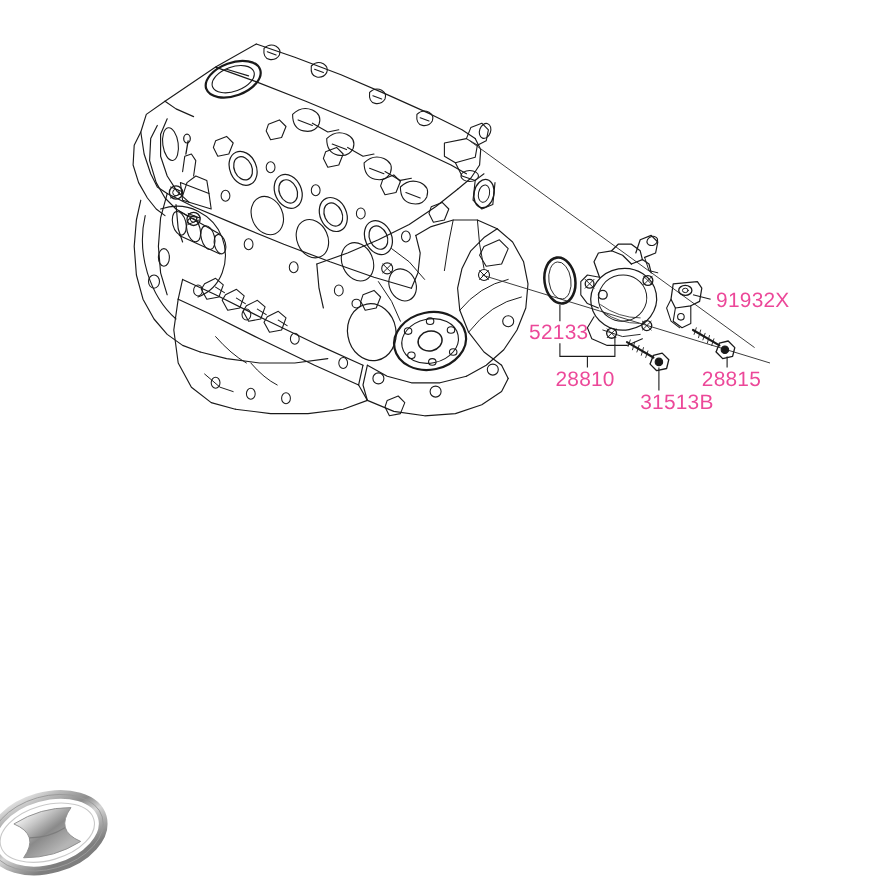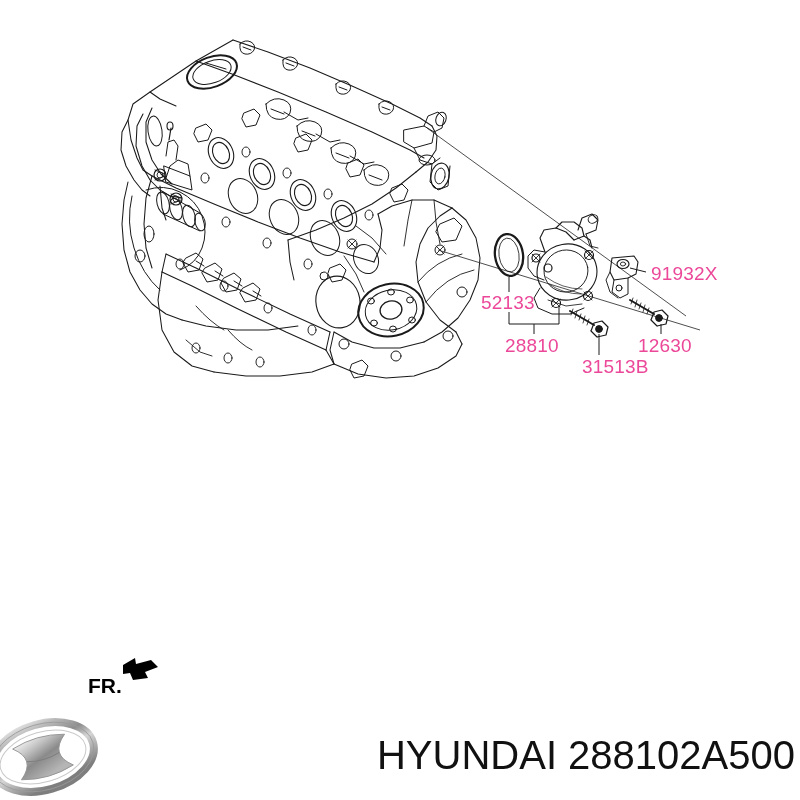--- a/index.html
+++ b/index.html
@@ -427,39 +427,32 @@
     </g>
 
   </svg>
 
   <div class="callout" id="label-28813">52133</div>
 
   <div class="callout" id="label-28810">28810</div>
 
   <div class="callout" id="label-91932X">91932X</div>
 
-  <div class="callout" id="label-28815">12630</div>
+  <div class="callout" id="label-28815">28815</div>
 
   <div class="callout" id="label-17335B">31513B</div>
 
-  <div id="fr-block">
-    <div id="fr-label">FR.</div>
-    <svg id="fr-arrow-icon" viewBox="0 0 38 26">
-      <path d="M2,7 L14,0 L15,6 L30,2 L37,9 L24,14 L27,20 L12,22 L9,15 L2,16 Z" fill="#000000"></path>
-    </svg>
-  </div>
 
   <div id="footer-bar"></div>
 
   <svg id="brand-logo" viewBox="0 0 110 80">
     <g transform="rotate(-16 55 40)">
       <ellipse cx="55" cy="40" rx="52" ry="33" fill="none" stroke="url(#logoGrad)" stroke-width="8"></ellipse>
       <ellipse cx="55" cy="40" rx="52" ry="33" fill="none" stroke="#9a9a9a" stroke-width="0.8"></ellipse>
       <ellipse cx="55" cy="40" rx="44" ry="25" fill="none" stroke="#c9c9c9" stroke-width="1"></ellipse>
       <path d="M28,24 q10,8 10,16 q0,8 -10,16 q14,4 27,4 q13,0 27,-4
                q-10,-8 -10,-16 q0,-8 10,-16 q-14,-4 -27,-4 q-13,0 -27,4 Z" fill="url(#logoGradH)" stroke="#8f8f8f" stroke-width="0.8"></path>
       <path d="M38,40 q17,5 34,0" fill="none" stroke="#7d7d7d" stroke-width="1"></path>
     </g>
   </svg>
 
-  <div id="footer-caption">HYUNDAI 288102A500</div>
 
 </div>
 
 </body></html>

